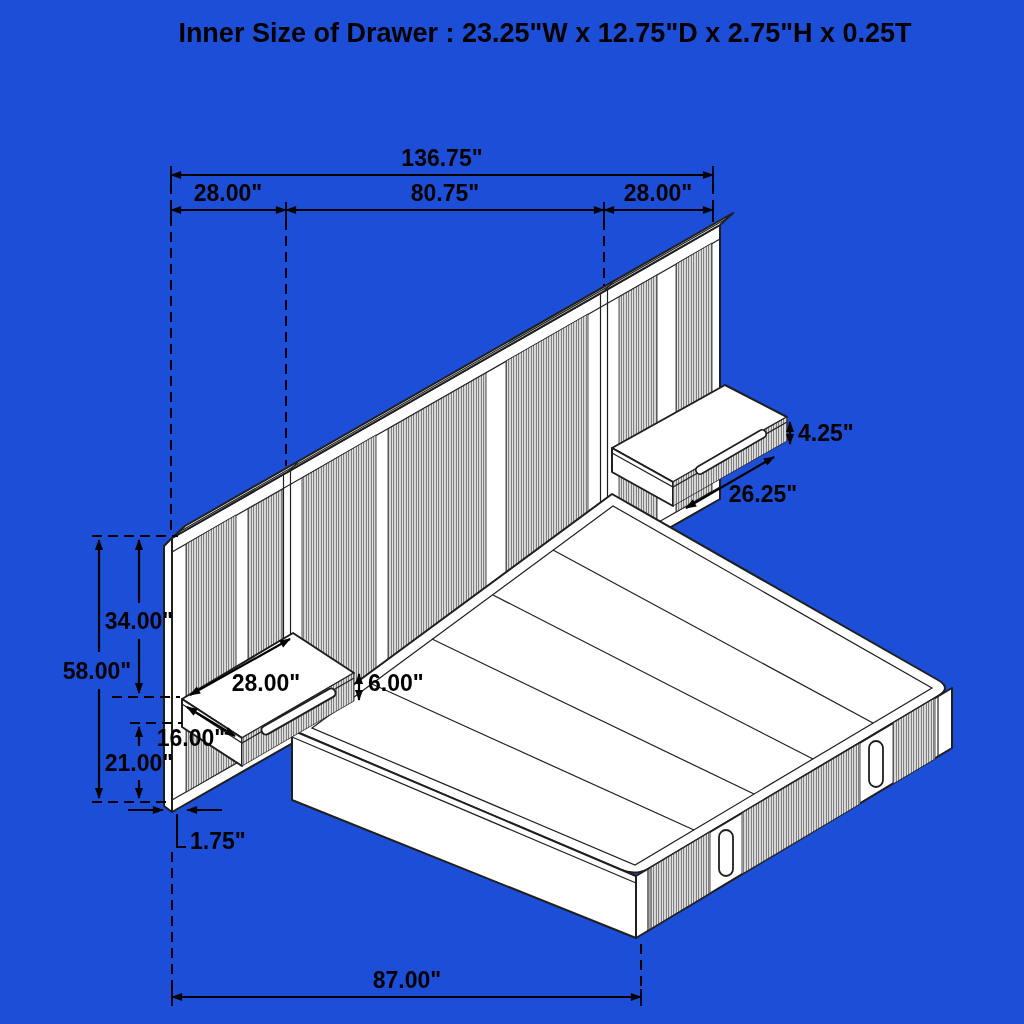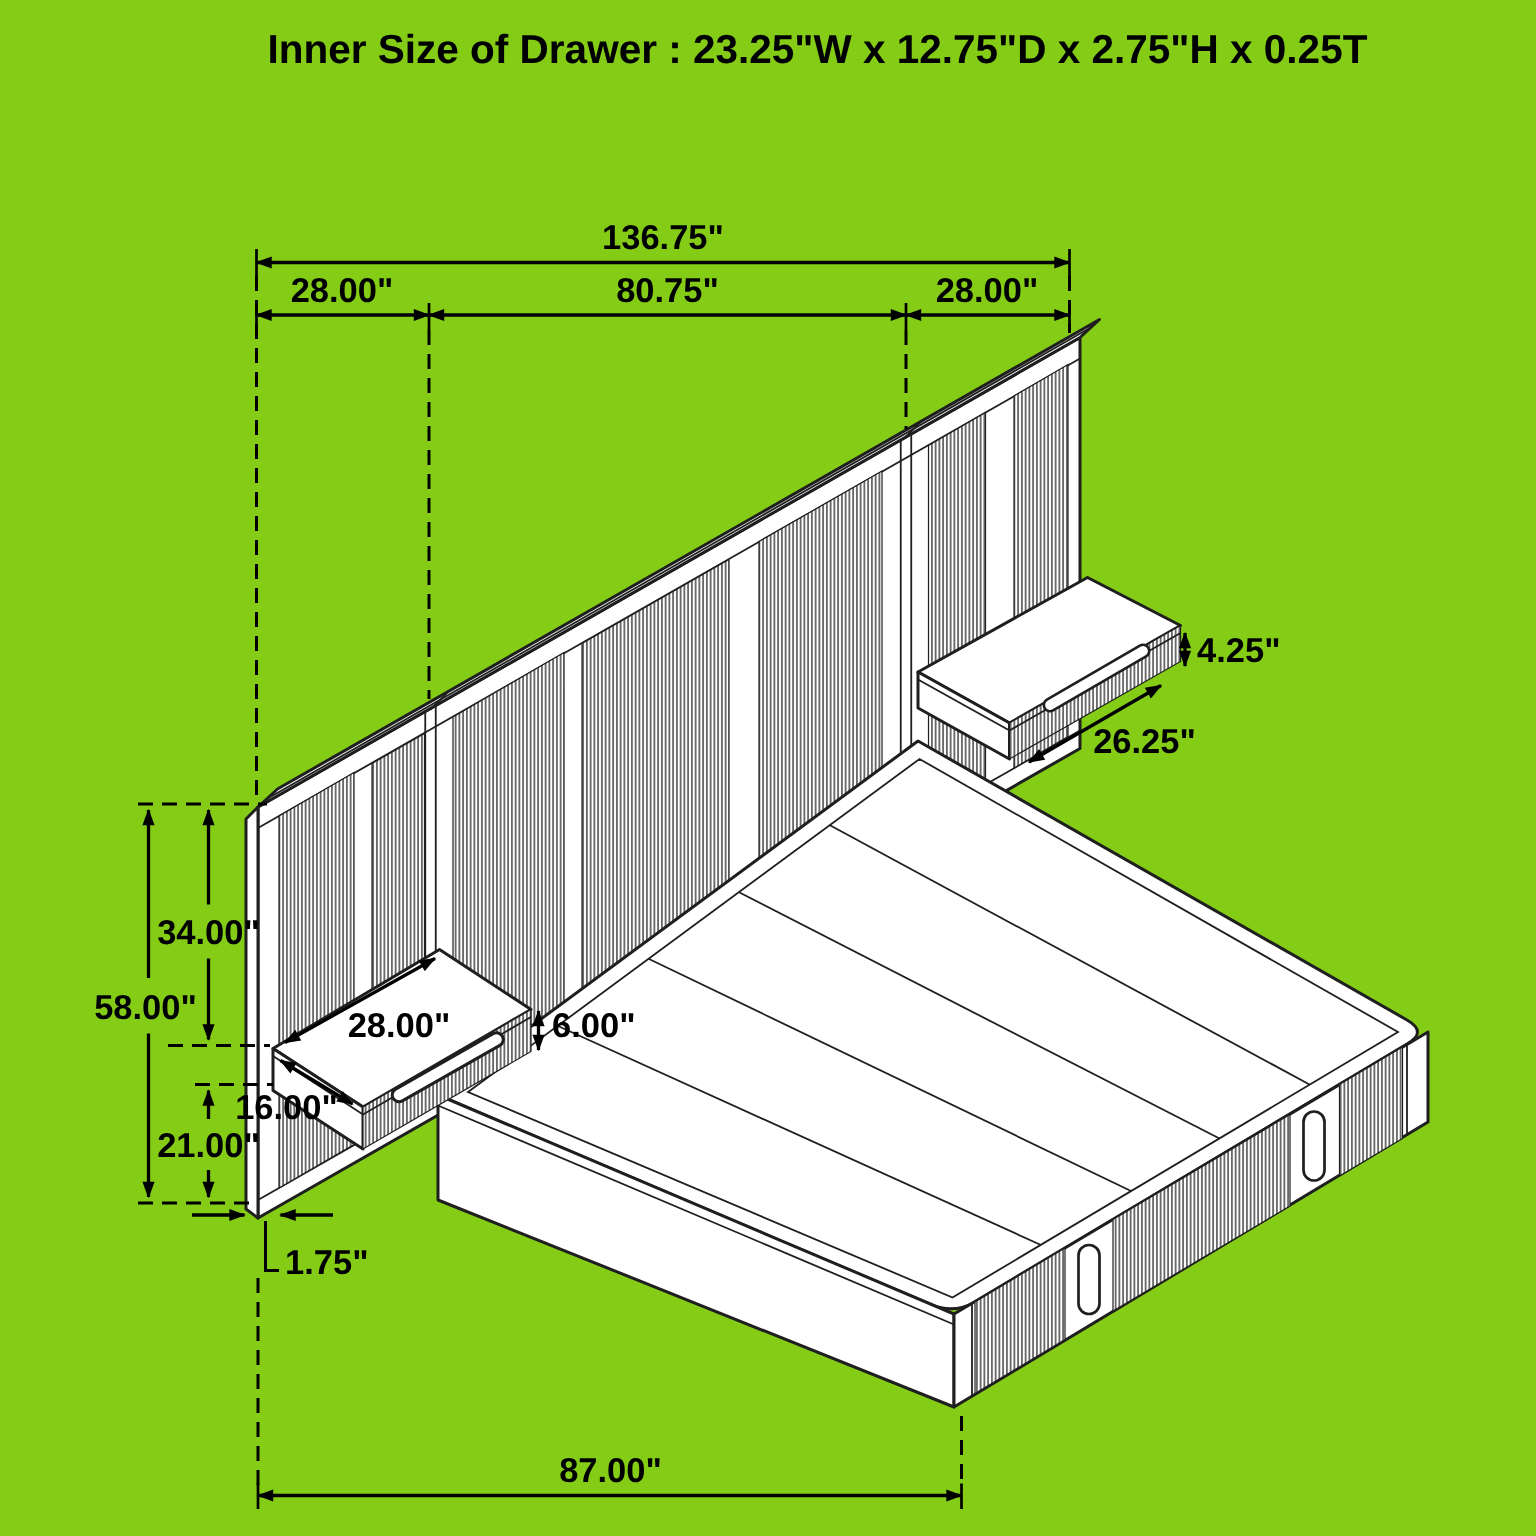--- a/index.html
+++ b/index.html
@@ -1,16 +1,16 @@
 <!DOCTYPE html>
 <html><head>
 <meta charset="utf-8">
 <style>
   html,body{margin:0;padding:0;background:#ffffff;}
-  .page{width:1024px;height:1024px;position:relative;background:#84cc16;overflow:hidden;}
+  .page{width:1024px;height:1024px;position:relative;background:#1d4ed8;overflow:hidden;}
   svg{display:block;}
   text{font-family:"Liberation Sans","DejaVu Sans",sans-serif;font-weight:bold;fill:#000;}
   .title-text{font-size:27px;}
   .dim-text{font-size:23px;}
   .outline{fill:#ffffff;stroke:#1f1f1f;stroke-width:2;stroke-linejoin:round;}
   .thin{fill:none;stroke:#1f1f1f;stroke-width:1.2;}
   .ribbed{fill:url(#ribs);stroke:#1f1f1f;stroke-width:0.8;}
   .dim{stroke:#000;stroke-width:2.2;fill:none;}
   .dashed{stroke:#000;stroke-width:2;fill:none;stroke-dasharray:10 6;}
   .tick{stroke:#000;stroke-width:1.8;}

